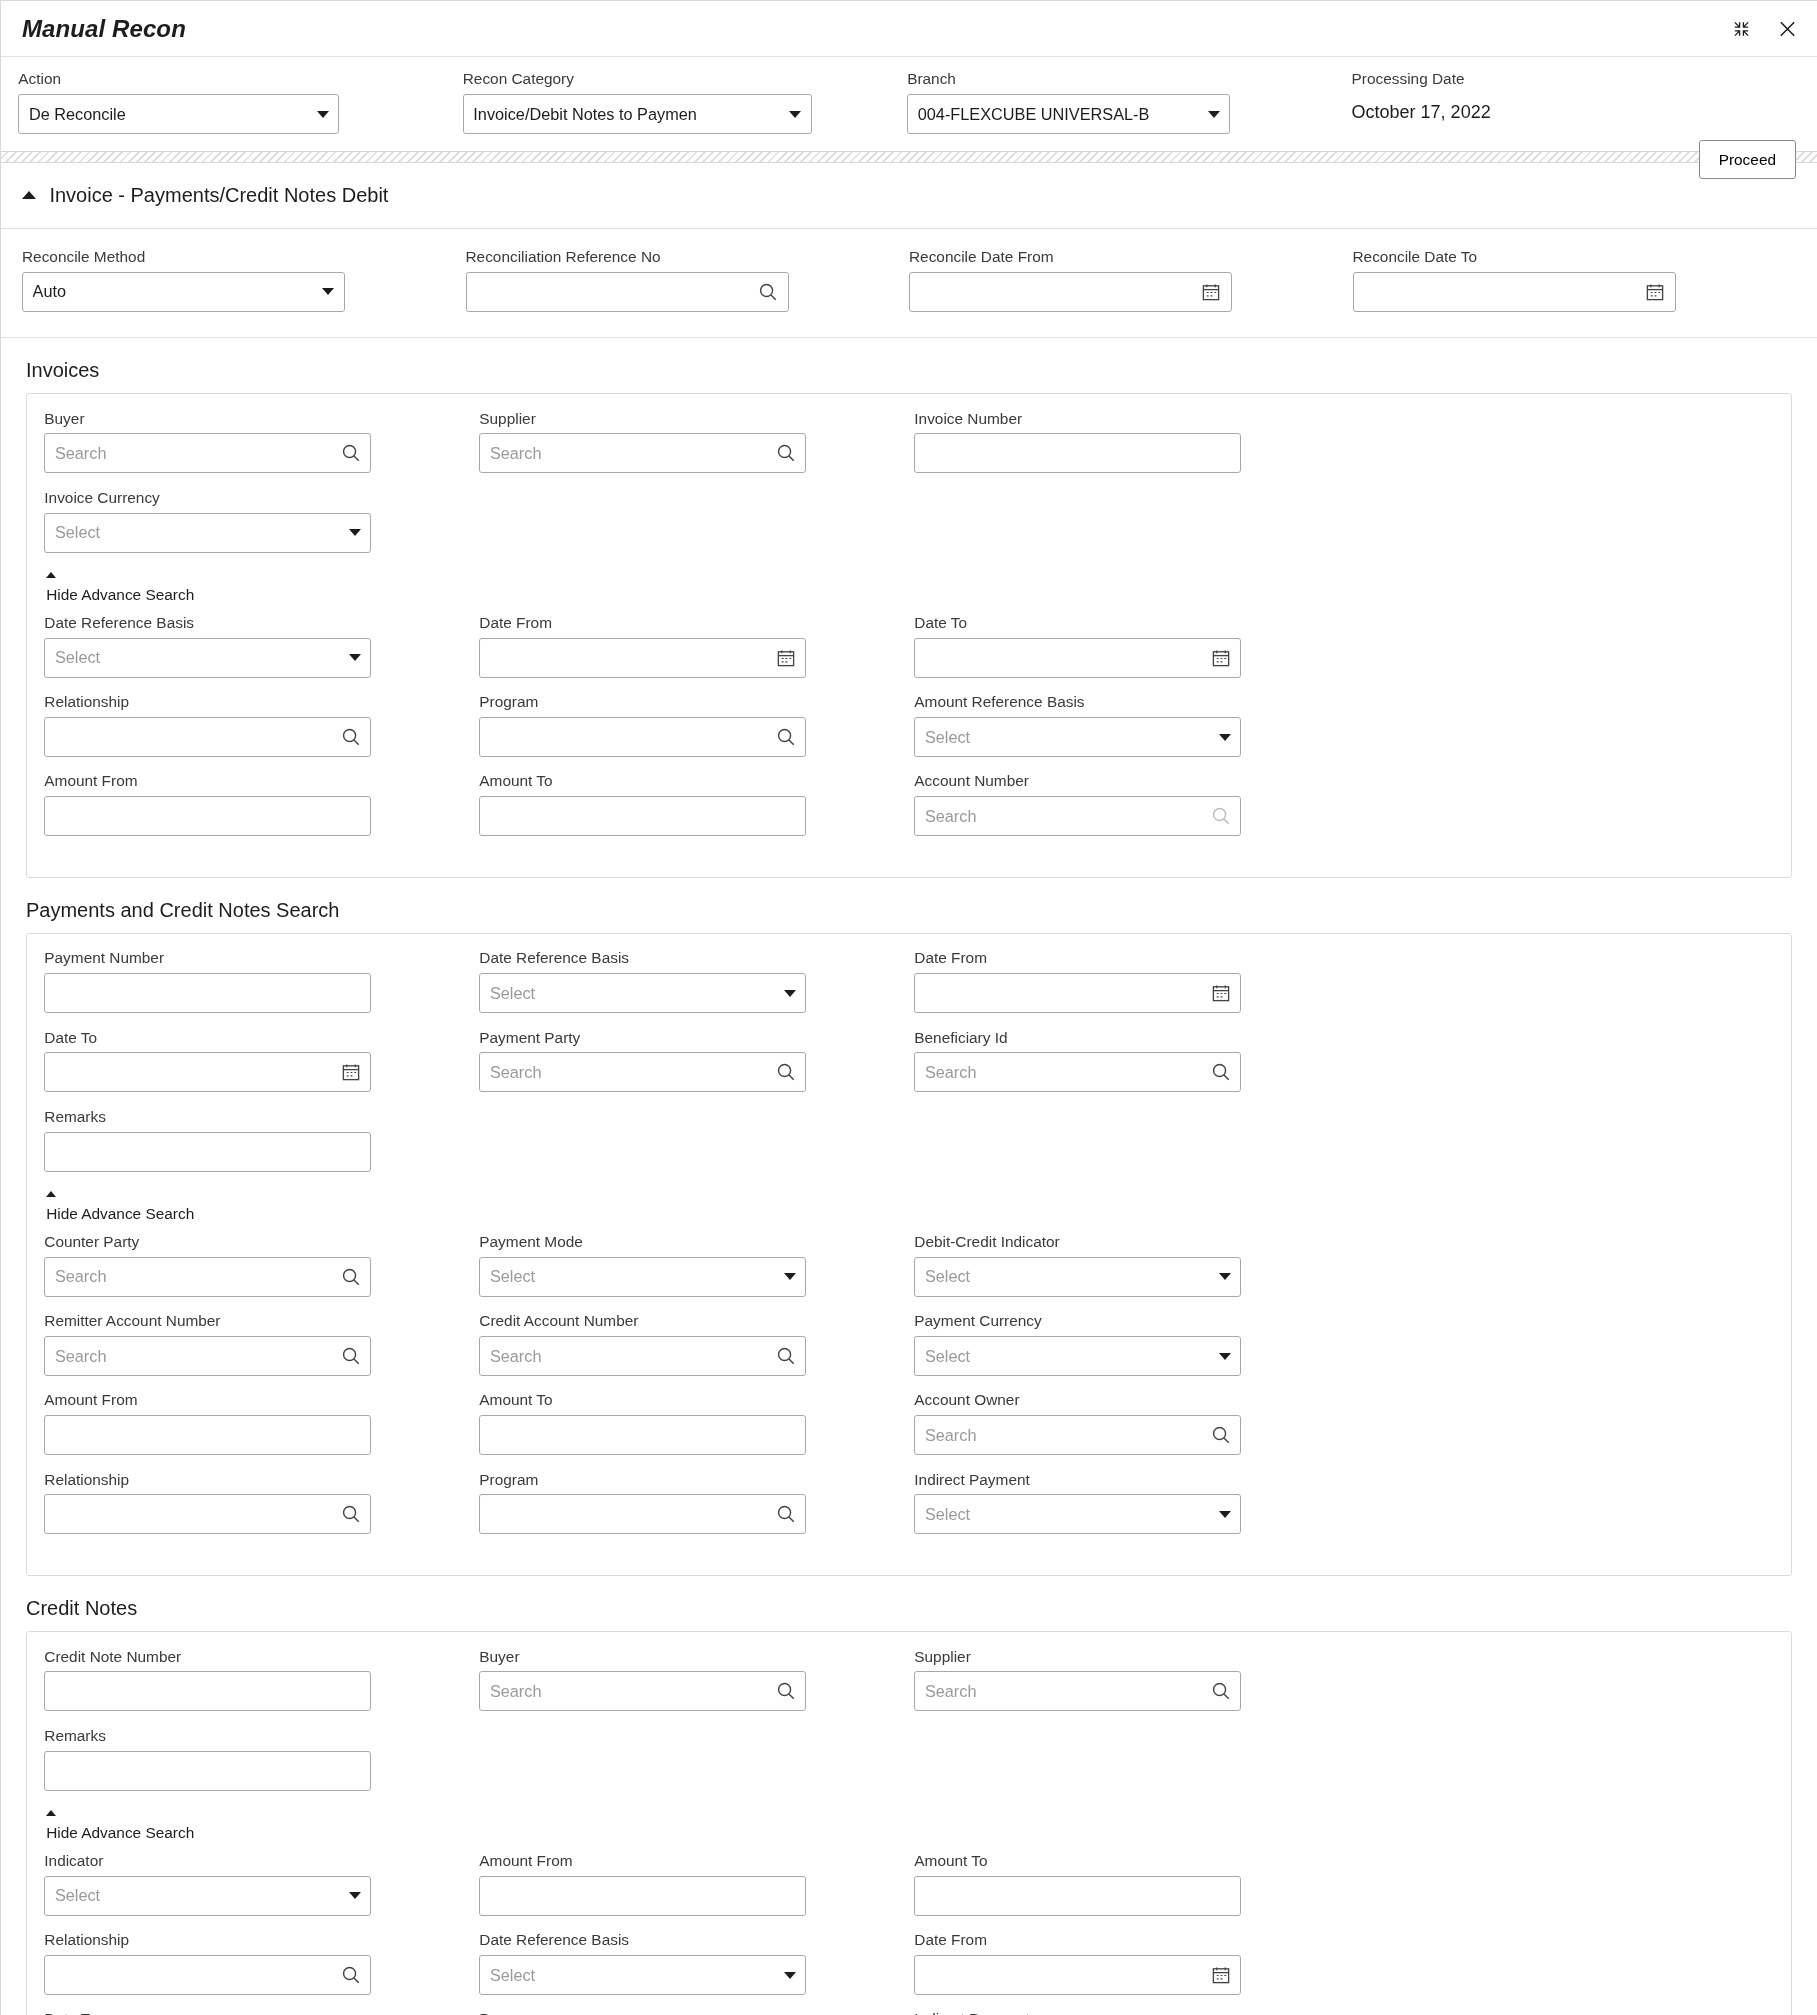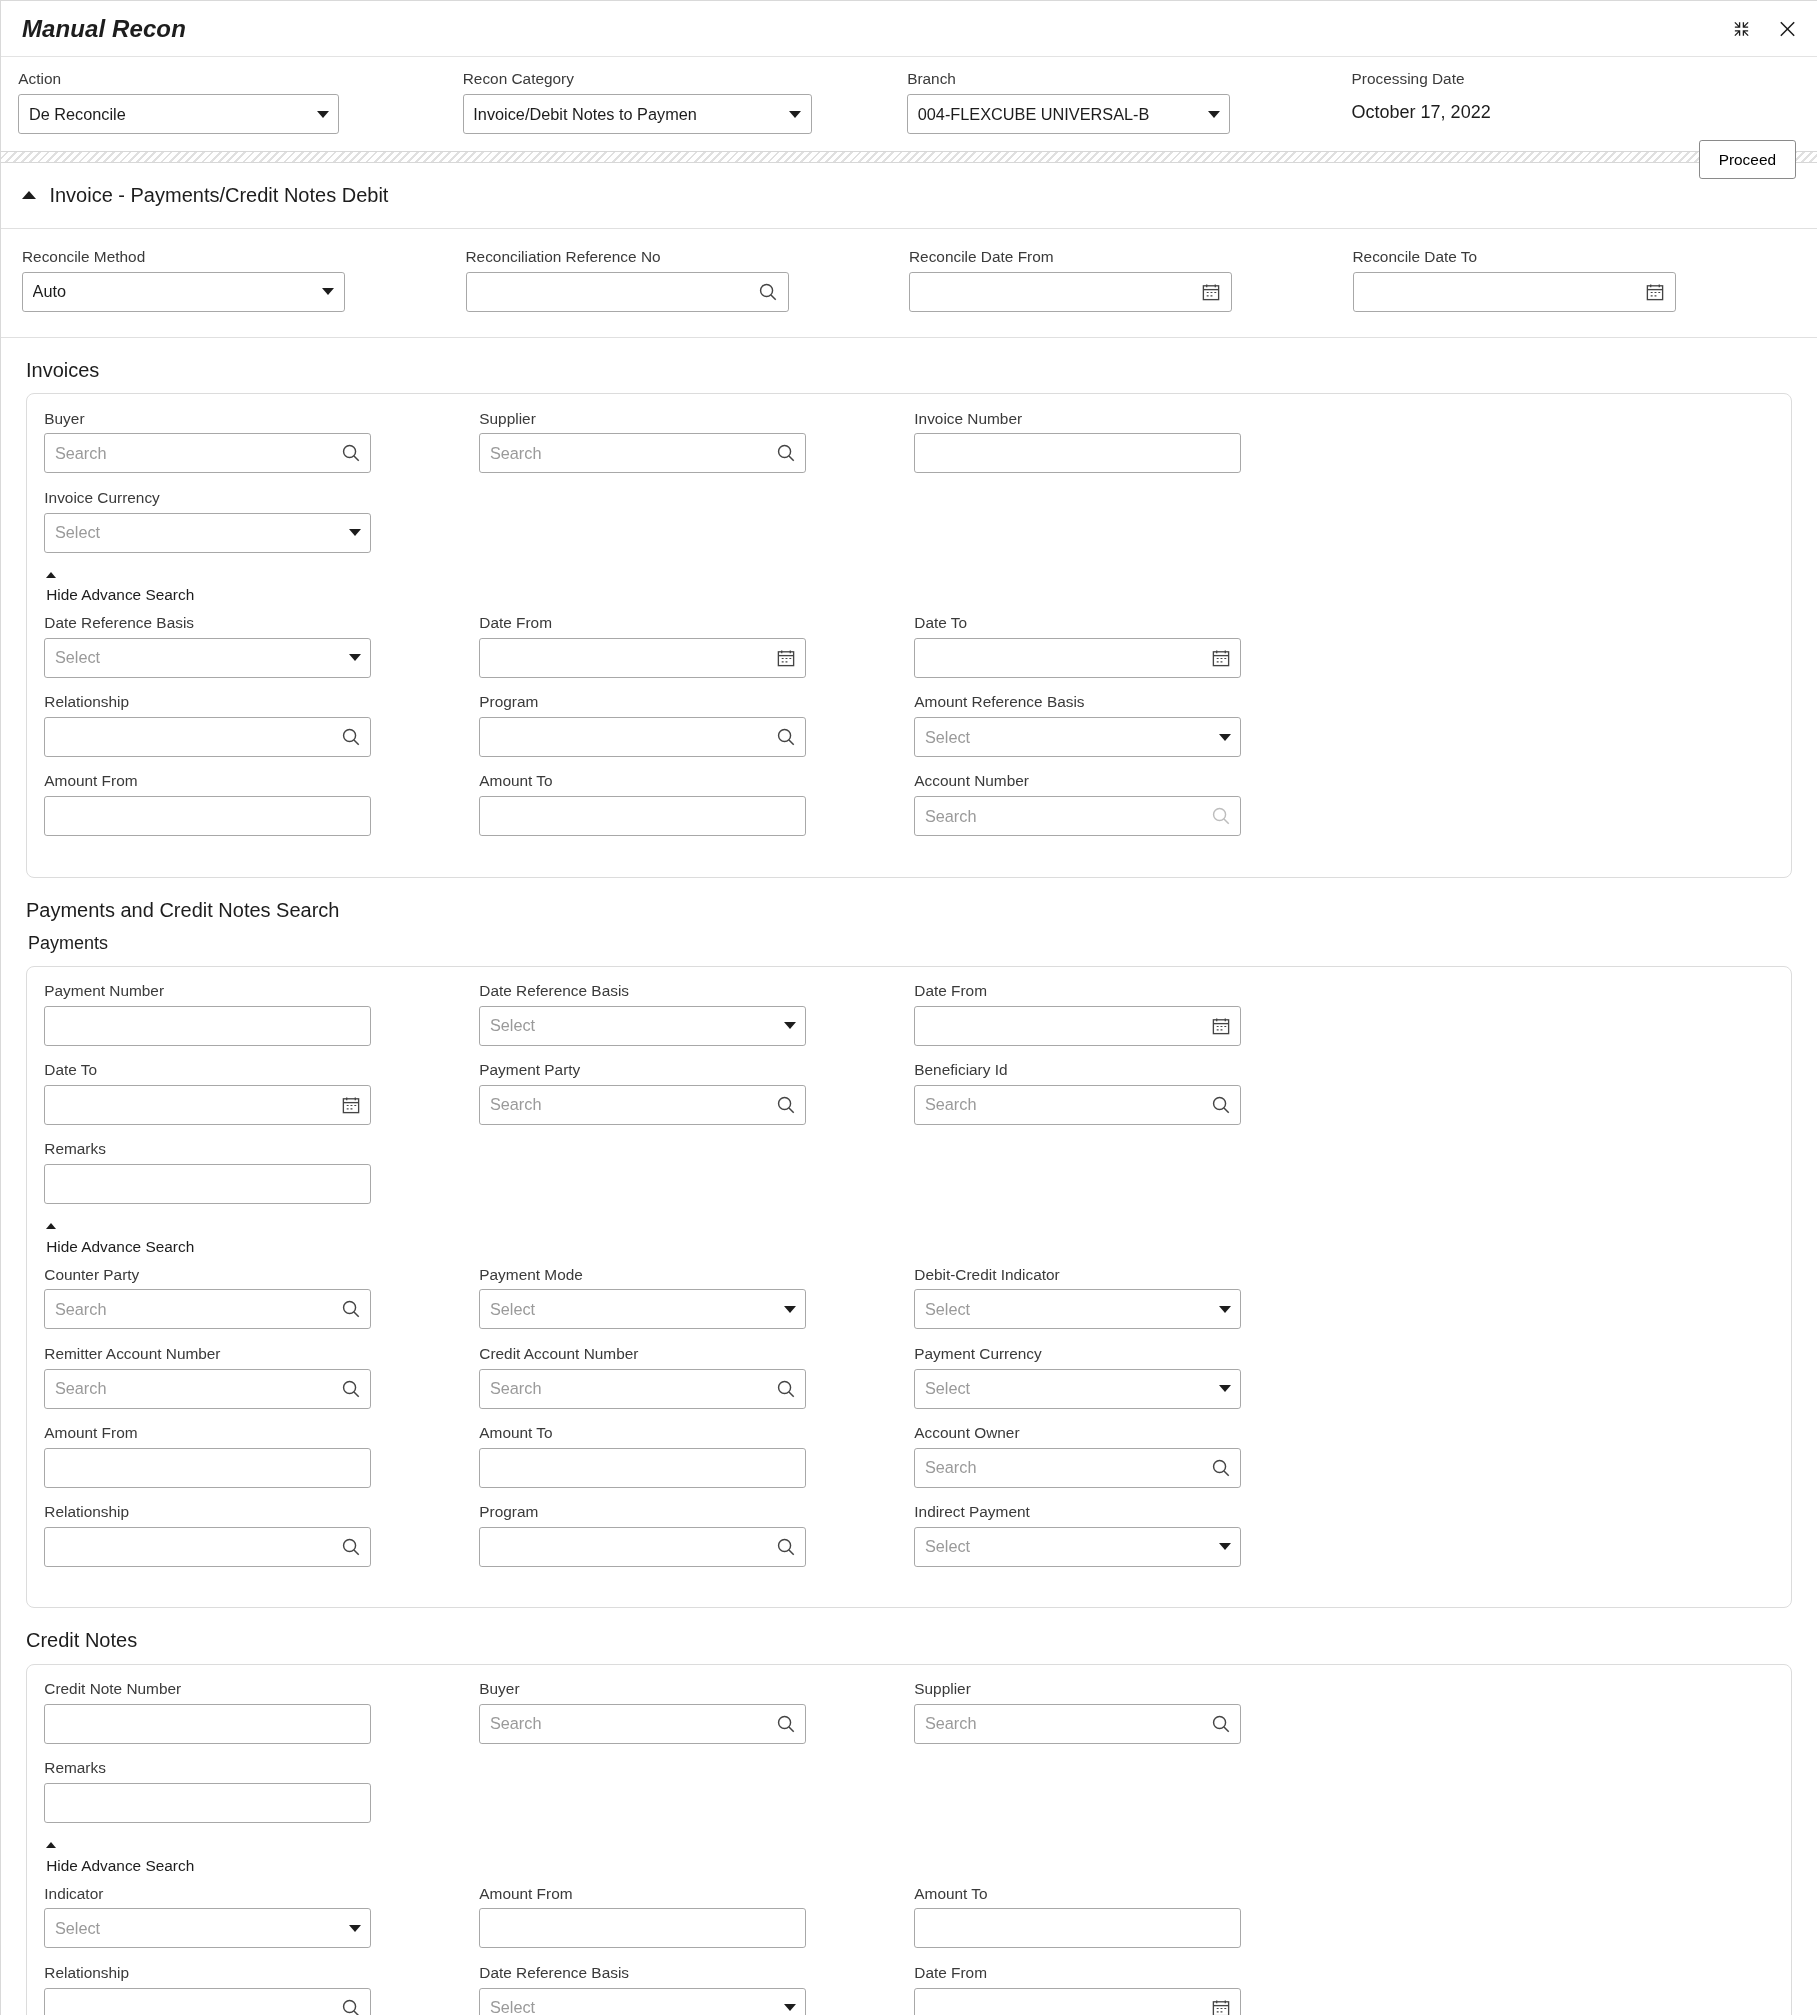--- a/index.html
+++ b/index.html
@@ -162,21 +162,21 @@
     font-size: 20px;
     color: #1d1d1d;
     padding: 21px 0 11.5px 25px;
   }
   .group-title.sub {
     font-size: 18px;
     padding: 7.7px 0 11.5px 27px;
   }
   .panel {
     border: 1px solid #dcdcdc;
-    border-radius: 8px;
+    border-radius: 3px;
     margin: 0 25px;
     padding: 15.4px 17.3px 25px 17.3px;
   }
   .grid4 {
     display: flex;
     flex-wrap: wrap;
   }
   .cell {
     width: 435px;
     margin-bottom: 15.4px;
@@ -473,21 +473,20 @@
           </span>
         </div>
       </div>
       <div class="spacer-cell"></div>
       <div class="spacer-cell"></div>
       <div class="spacer-cell"></div>
     </div>
   </div>
 
   <div class="group-title">Payments and Credit Notes Search</div>
-  <div class="group-title sub" style="padding-top:0;">Payments</div>
   <div class="panel">
     <div class="grid4">
 
       <div class="cell">
         <span class="flabel">Payment Number</span>
         <div class="ctl">
           <span class="txt"></span>
         </div>
       </div>
 

